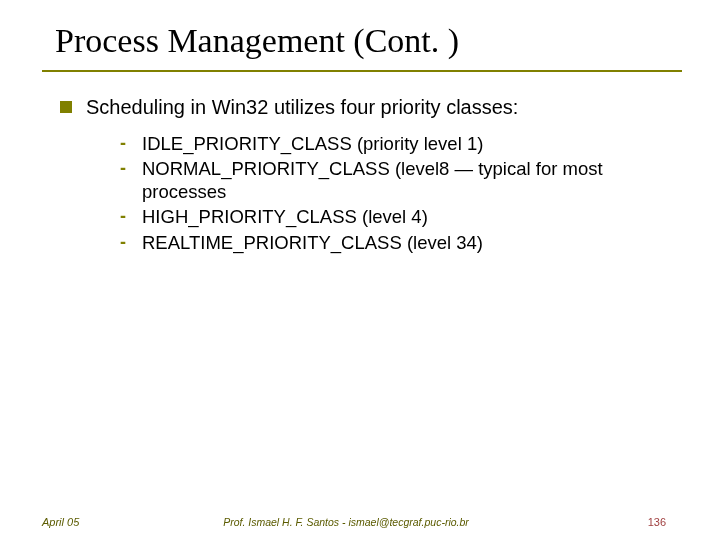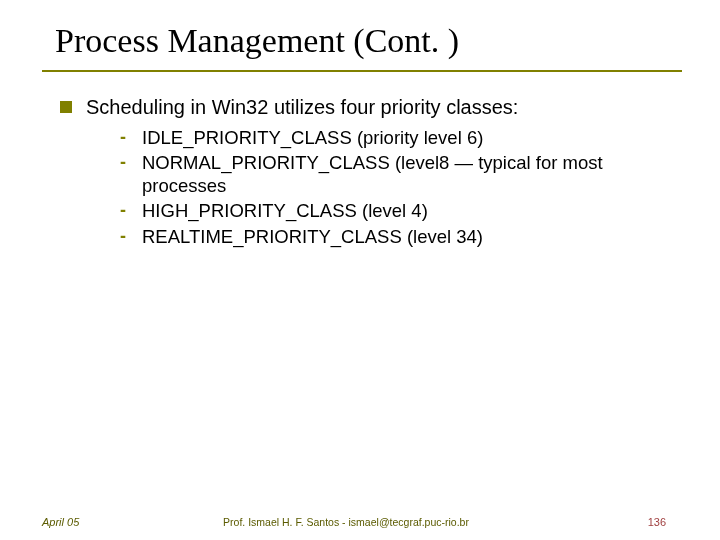--- a/index.html
+++ b/index.html
@@ -38,21 +38,21 @@
     position: absolute;
     left: 60px;
     top: 95px;
     width: 620px;
     font-size: 20px;
     line-height: 1.25;
   }
   .level1 {
     position: relative;
     padding-left: 26px;
-    margin-bottom: 6px;
+    margin-bottom: 12px;
   }
   .bullet-square {
     position: absolute;
     left: 0;
     top: 6px;
     width: 12px;
     height: 12px;
     background: #808000;
   }
   .level2-wrap {
@@ -89,20 +89,21 @@
     font-style: italic;
     color: #5b5b00;
   }
   .footer-center {
     position: absolute;
     left: 0;
     right: 16px;
     bottom: 0;
     text-align: center;
     font-size: 10.5px;
+    font-style: italic;
     color: #5b5b00;
   }
   .footer-right {
     position: absolute;
     right: 42px;
     bottom: 0;
     font-size: 11px;
     color: #a04040;
     text-align: right;
   }
@@ -116,21 +117,21 @@
   <div class="title-underline"></div>
 
   <div class="body">
     <div class="level1">
       <div class="bullet-square"></div>
       <span>Scheduling in Win32 utilizes four priority classes:</span>
     </div>
     <div class="level2-wrap">
       <div class="level2">
         <span class="dash">-</span>
-        <span>IDLE_PRIORITY_CLASS (priority level 6)</span>
+        <span>IDLE_PRIORITY_CLASS (priority level 1)</span>
       </div>
       <div class="level2">
         <span class="dash">-</span>
         <span>NORMAL_PRIORITY_CLASS (level8 — typical for most processes</span>
       </div>
       <div class="level2">
         <span class="dash">-</span>
         <span>HIGH_PRIORITY_CLASS (level 4)</span>
       </div>
       <div class="level2">

